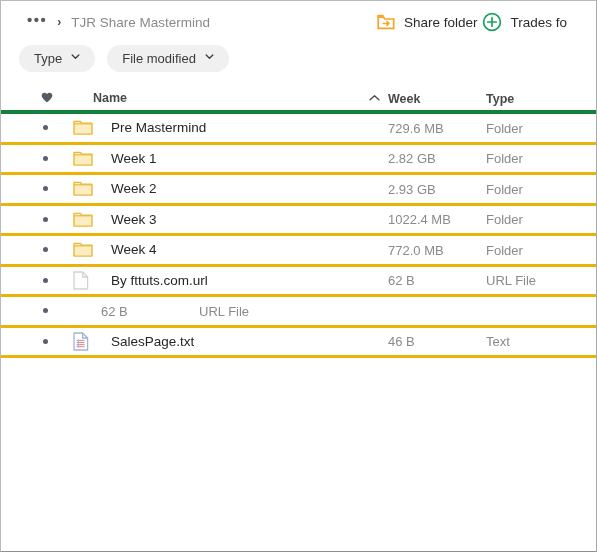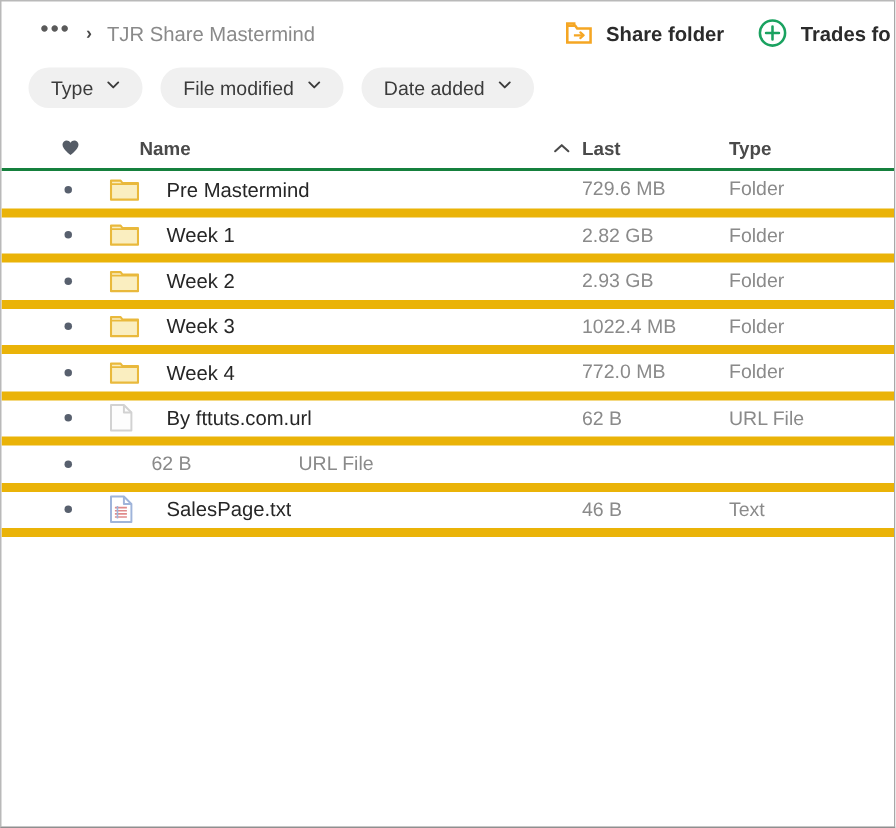--- a/index.html
+++ b/index.html
@@ -61,23 +61,22 @@
     white-space: nowrap;
     cursor: pointer;
   }
 
   .topbar-actions {
     position: absolute;
     left: 376px;
     top: 0;
     height: 42px;
     display: flex;
-    gap: 22px;
+    gap: 4px;
     white-space: nowrap;
-    font-weight: bold;
   }
   .action-btn {
     display: flex;
     align-items: center;
     gap: 9px;
     cursor: pointer;
     white-space: nowrap;
   }
   .action-label {
     font-size: 13.5px;
@@ -122,26 +121,26 @@
 
   
   .filelist {
     margin-top: 12px;
   }
   .row {
     display: flex;
     align-items: center;
     height: 30.5px;
     box-sizing: border-box;
-    border-bottom: 6px solid #eab308;
+    border-bottom: 3px solid #eab308;
     padding-left: 26px;
   }
   .head-row {
     height: 29px;
-    border-bottom: 2px solid #15803d;
+    border-bottom: 4px solid #15803d;
   }
   .col-fav {
     width: 46px;
     flex: 0 0 46px;
     display: flex;
     align-items: center;
   }
   .col-name {
     flex: 1 1 auto;
     display: flex;
@@ -262,28 +261,20 @@
 
     <div class="pill">
       <span>File modified</span>
       <span class="chev ic">
         <svg width="9" height="9" viewBox="0 0 10 10">
             <path d="M1.3 3.3L5 7l3.7-3.7" fill="none" stroke="#3b3b3b" stroke-width="1.4" stroke-linecap="round" stroke-linejoin="round"></path>
           </svg>
       </span>
     </div>
 
-    <div class="pill">
-      <span>Date added</span>
-      <span class="chev ic">
-        <svg width="9" height="9" viewBox="0 0 10 10">
-            <path d="M1.3 3.3L5 7l3.7-3.7" fill="none" stroke="#3b3b3b" stroke-width="1.4" stroke-linecap="round" stroke-linejoin="round"></path>
-          </svg>
-      </span>
-    </div>
 
   </div>
 
   <div class="filelist">
 
     <div class="row head-row">
       <div class="col-fav">
         <span class="ic" style="margin-left:14px">
           <svg width="12" height="11" viewBox="0 0 14 13">
             <path d="M7 12.2S0.7 7.8 0.7 4.2C0.7 2.2 2.2 0.8 4 0.8c1.2 0 2.3 0.7 3 1.7 0.7-1 1.8-1.7 3-1.7 1.8 0 3.3 1.4 3.3 3.4 0 3.6-6.3 8-6.3 8z" fill="#555c66"></path>
@@ -294,21 +285,21 @@
         <span class="hdr-text hdr-name">Name</span>
       </div>
       <div class="col-sort">
         <span class="ic sortcaret">
           <svg width="11" height="8" viewBox="0 0 12 8">
               <path d="M1.2 6L6 1.6 10.8 6" fill="none" stroke="#4a4a4a" stroke-width="1.5" stroke-linecap="round" stroke-linejoin="round"></path>
             </svg>
         </span>
       </div>
       <div class="col-size">
-        <span class="hdr-text">Last</span>
+        <span class="hdr-text">Week</span>
       </div>
       <div class="col-type">
         <span class="hdr-text">Type</span>
       </div>
     </div>
 
     <div class="row">
       <div class="col-fav">
           <span class="dot"></span>
         </div>

